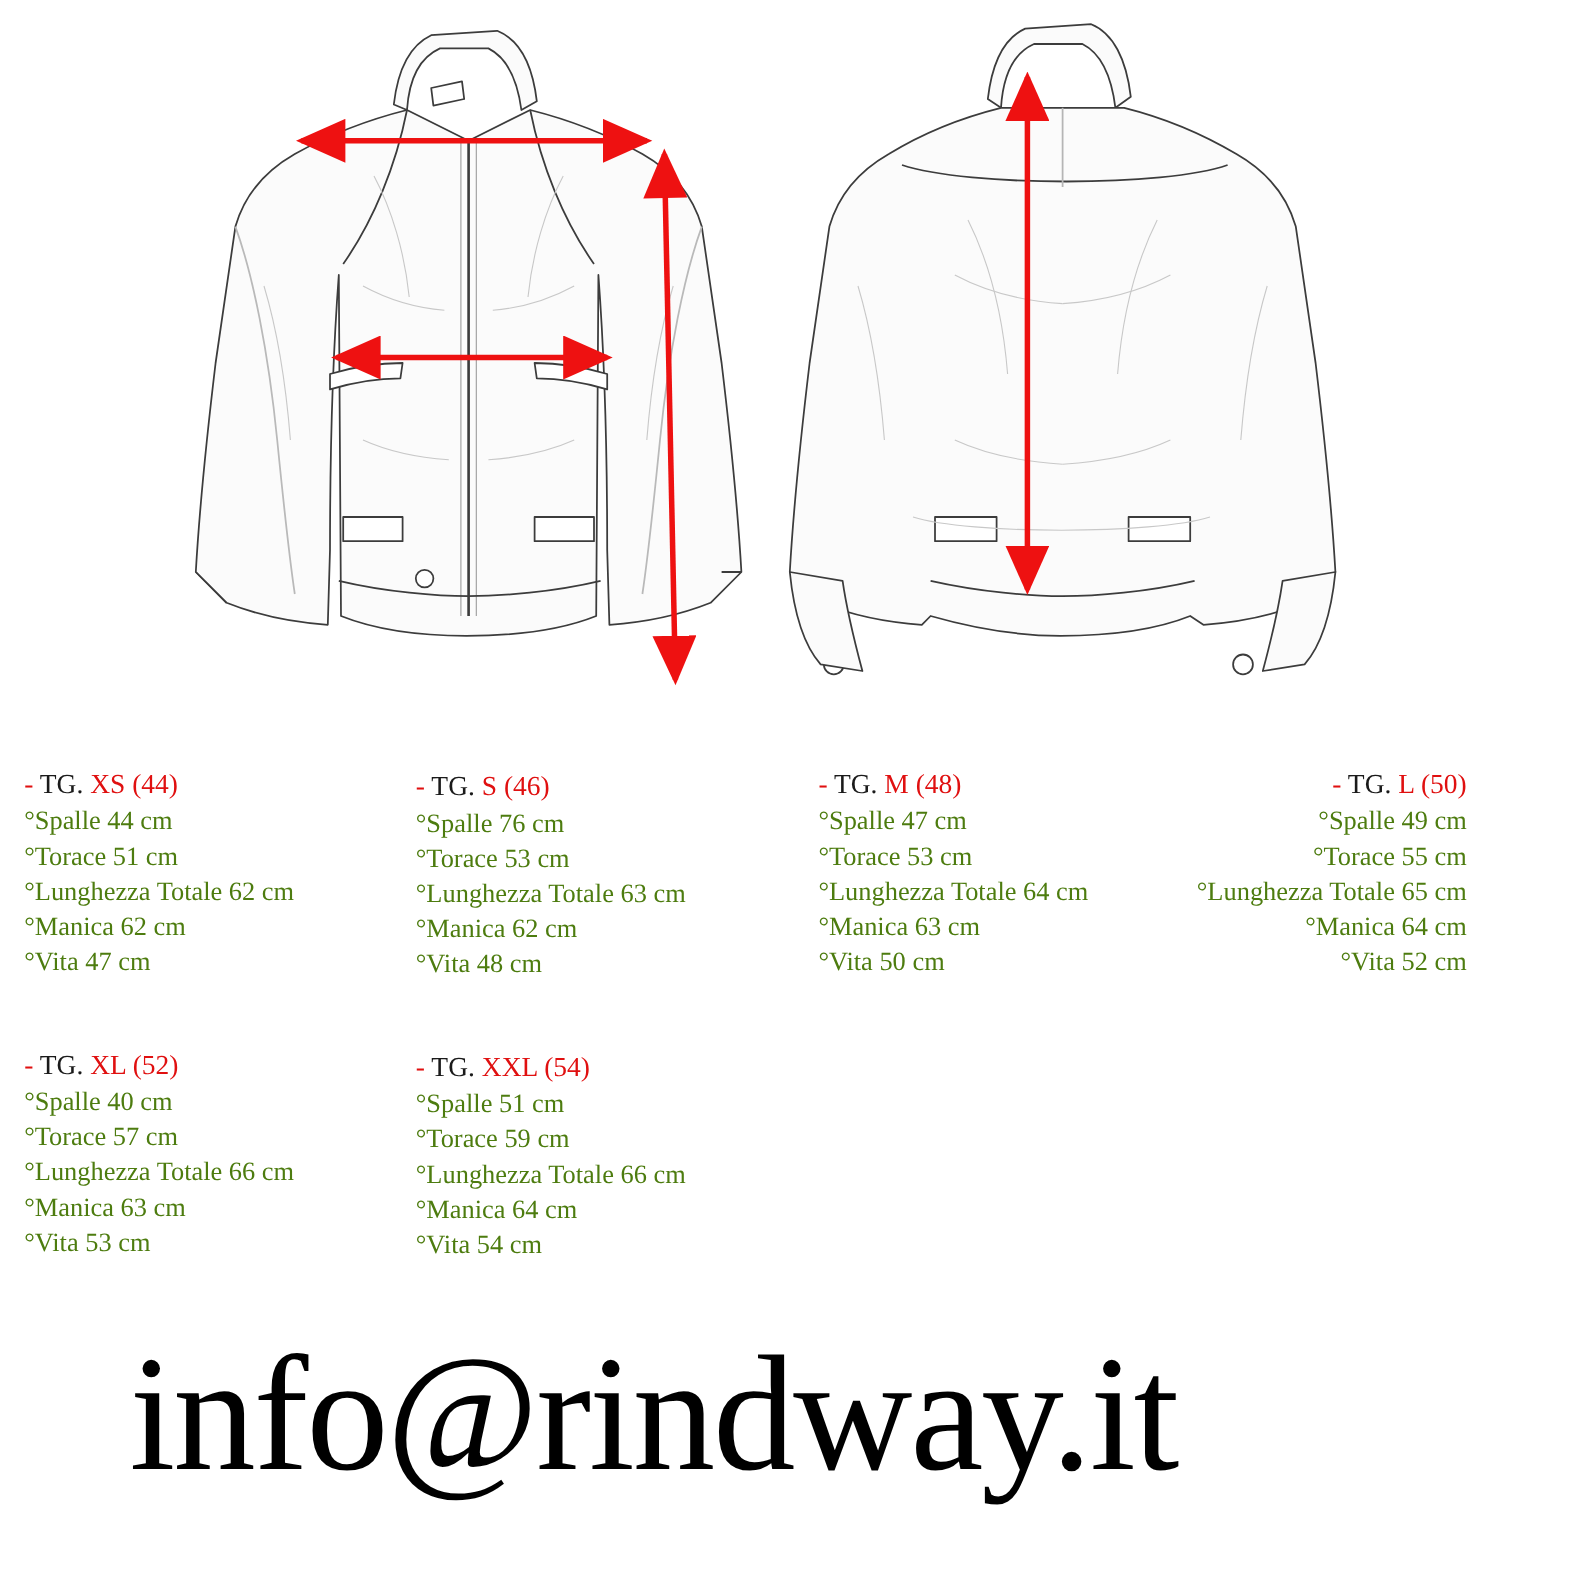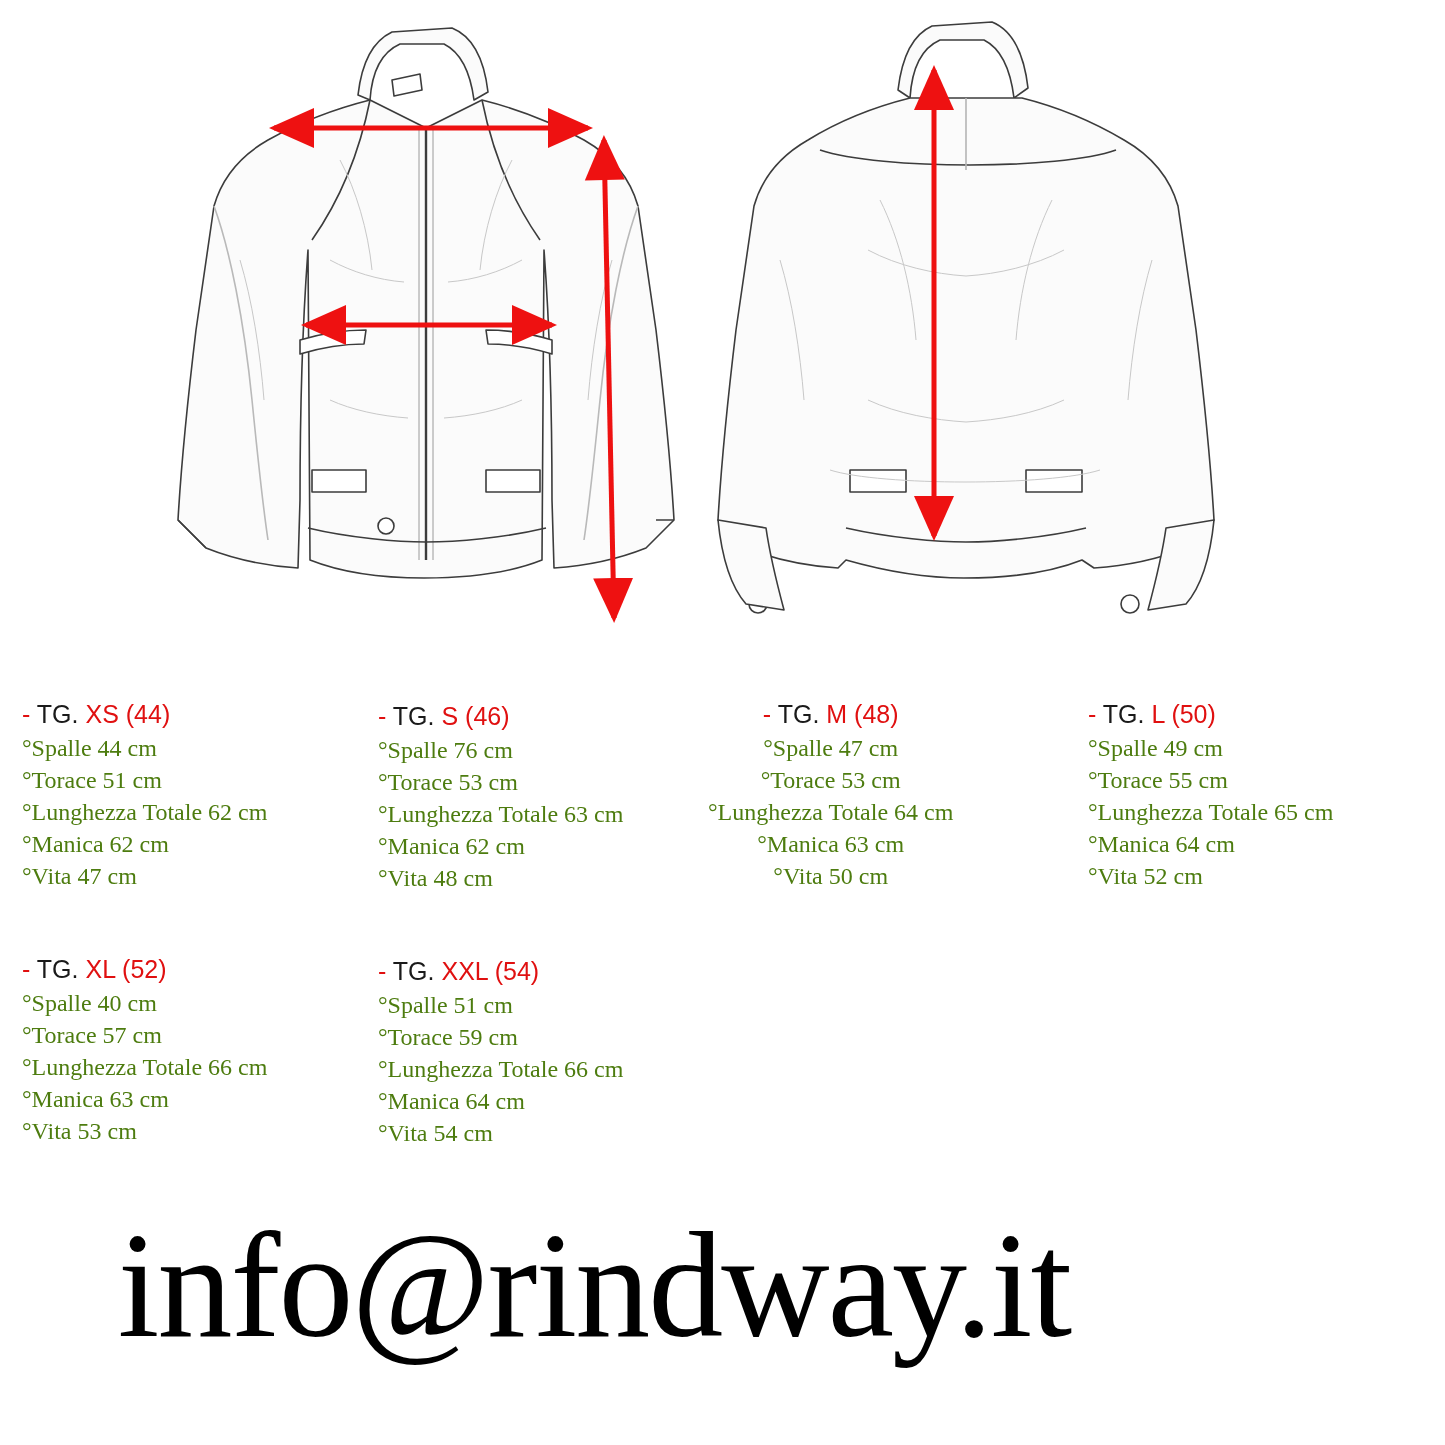--- a/index.html
+++ b/index.html
@@ -29,21 +29,21 @@
     position: absolute;
     left: 0;
     top: 680px;
     width: 1445px;
     height: 490px;
   }
   .size-block {
     position: absolute;
   }
   .size-title {
-    font-family: Liberation Sans, sans-serif;
+    font-family: Liberation Serif, serif;
     font-size: 25px;
     white-space: nowrap;
     margin-bottom: 4px;
   }
   .size-title .dash {
     color: #e01010;
   }
   .size-title .tg {
     color: #1a1a1a;
   }
@@ -197,34 +197,34 @@
       <span class="tg">TG.</span>
       <span class="code">S (46)</span>
     </div>
     <div class="measure">°Spalle 76 cm</div>
     <div class="measure">°Torace 53 cm</div>
     <div class="measure">°Lunghezza Totale  63   cm</div>
     <div class="measure">°Manica  62 cm</div>
     <div class="measure">°Vita  48 cm</div>
   </div>
 
-  <div class="size-block" style="left:708px; top:20px;text-align:center;">
+  <div class="size-block" style="left:744px; top:20px;">
     <div class="size-title">
       <span class="dash">-</span>
       <span class="tg">TG.</span>
       <span class="code">M (48)</span>
     </div>
     <div class="measure">°Spalle 47 cm</div>
     <div class="measure">°Torace 53 cm</div>
     <div class="measure">°Lunghezza Totale 64 cm</div>
     <div class="measure">°Manica 63 cm</div>
     <div class="measure">°Vita  50 cm</div>
   </div>
 
-  <div class="size-block" style="left:1088px; top:20px;">
+  <div class="size-block" style="left:1088px; top:20px;text-align:right;">
     <div class="size-title">
       <span class="dash">-</span>
       <span class="tg">TG.</span>
       <span class="code">L (50)</span>
     </div>
     <div class="measure">°Spalle 49 cm</div>
     <div class="measure">°Torace 55 cm</div>
     <div class="measure">°Lunghezza Totale 65 cm</div>
     <div class="measure">°Manica 64 cm</div>
     <div class="measure">°Vita 52 cm</div>

